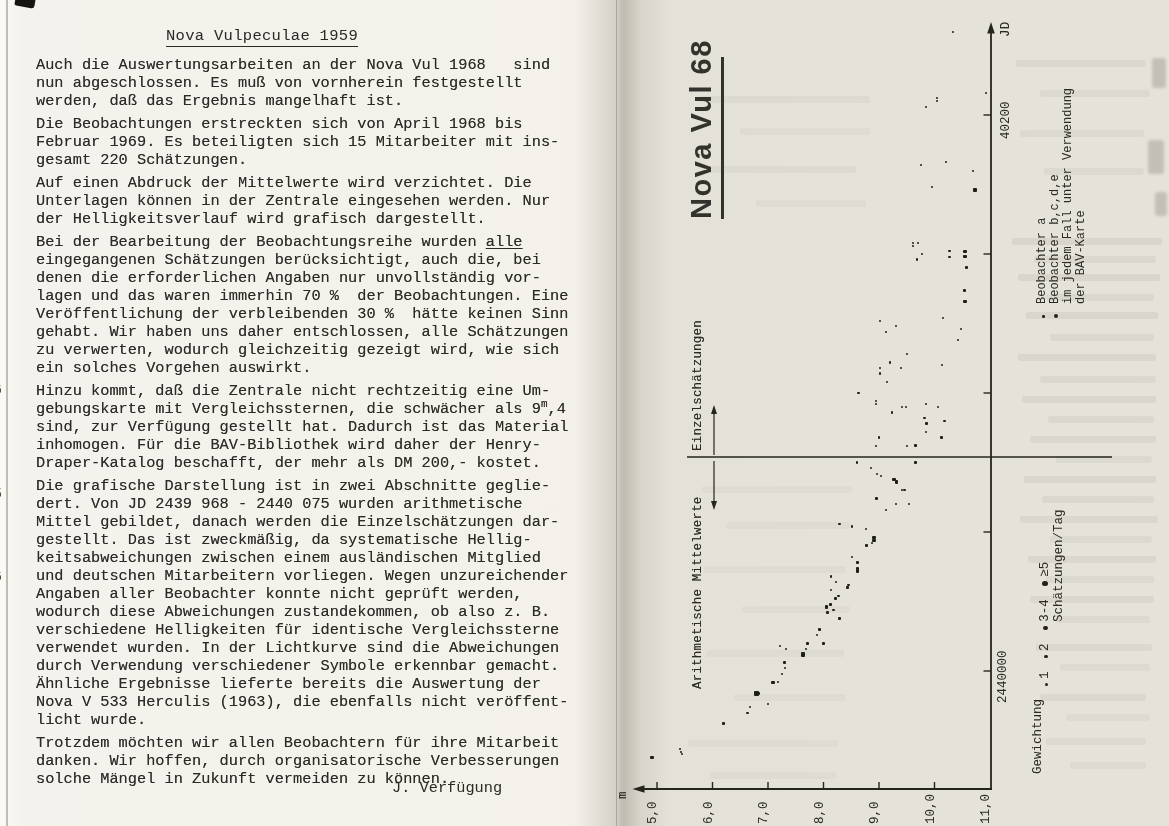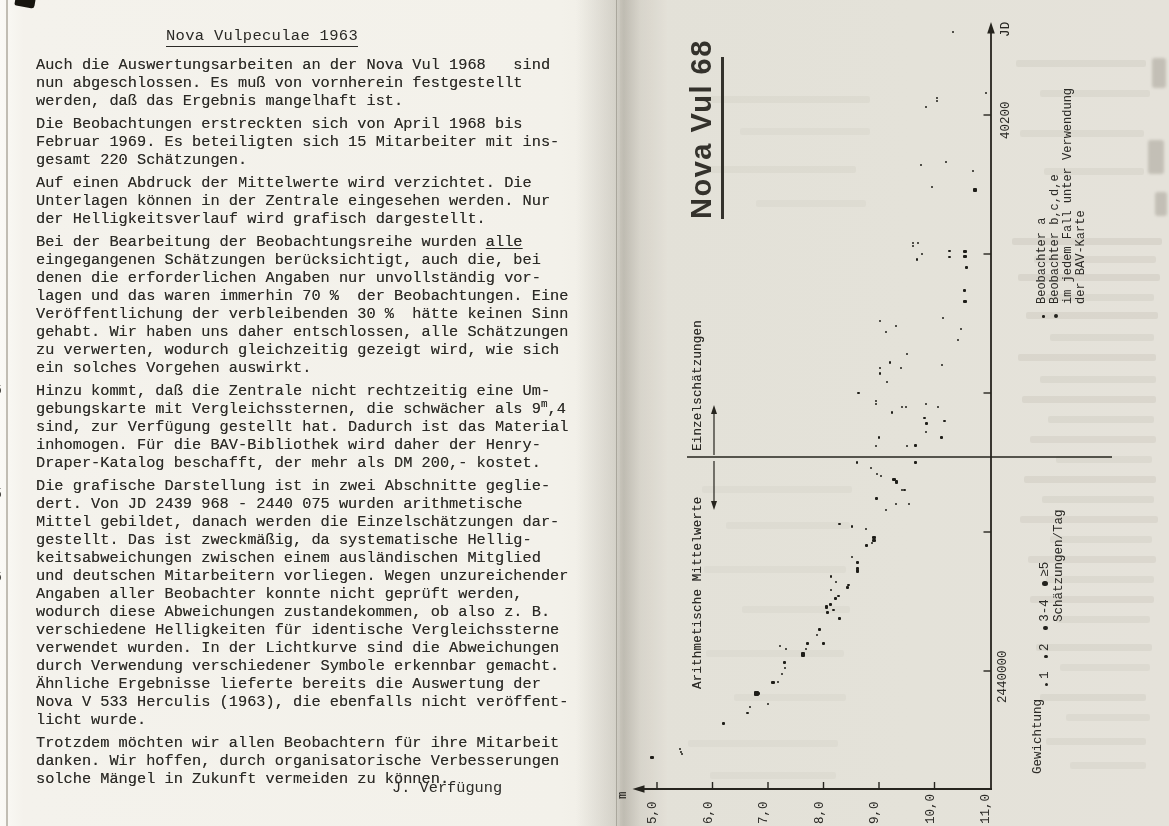--- a/index.html
+++ b/index.html
@@ -94,21 +94,21 @@
     <div class="smudge" style="left: 1152px; top: 58px; width: 14px; height: 30px; opacity: 0.28;"></div>
     <div class="smudge" style="left: 1148px; top: 140px; width: 16px; height: 34px; opacity: 0.28;"></div>
     <div class="smudge" style="left: 1155px; top: 192px; width: 12px; height: 24px; opacity: 0.28;"></div>
   </div>
 <div id="edge-marks">
     <div class="edge-digit" style="top: 382px;">6</div>
     <div class="edge-digit" style="top: 486px;">5</div>
     <div class="edge-digit" style="top: 569px;">6</div>
   </div>
 
-<div id="doc-title">Nova Vulpeculae 1963</div>
+<div id="doc-title">Nova Vulpeculae 1959</div>
 <div id="textcol"><div class="para"><div>Auch die Auswertungsarbeiten an der Nova Vul 1968   sind</div><div>nun abgeschlossen. Es muß von vornherein festgestellt</div><div>werden, daß das Ergebnis mangelhaft ist.</div></div><div class="para"><div>Die Beobachtungen erstreckten sich von April 1968 bis</div><div>Februar 1969. Es beteiligten sich 15 Mitarbeiter mit ins-</div><div>gesamt 220 Schätzungen.</div></div><div class="para"><div>Auf einen Abdruck der Mittelwerte wird verzichtet. Die</div><div>Unterlagen können in der Zentrale eingesehen werden. Nur</div><div>der Helligkeitsverlauf wird grafisch dargestellt.</div></div><div class="para"><div>Bei der Bearbeitung der Beobachtungsreihe wurden <u>alle</u></div><div>eingegangenen Schätzungen berücksichtigt, auch die, bei</div><div>denen die erforderlichen Angaben nur unvollständig vor-</div><div>lagen und das waren immerhin 70 %  der Beobachtungen. Eine</div><div>Veröffentlichung der verbleibenden 30 %  hätte keinen Sinn</div><div>gehabt. Wir haben uns daher entschlossen, alle Schätzungen</div><div>zu verwerten, wodurch gleichzeitig gezeigt wird, wie sich</div><div>ein solches Vorgehen auswirkt.</div></div><div class="para"><div>Hinzu kommt, daß die Zentrale nicht rechtzeitig eine Um-</div><div>gebungskarte mit Vergleichssternen, die schwächer als 9<sup>m</sup>,4</div><div>sind, zur Verfügung gestellt hat. Dadurch ist das Material</div><div>inhomogen. Für die BAV-Bibliothek wird daher der Henry-</div><div>Draper-Katalog beschafft, der mehr als DM 200,- kostet.</div></div><div class="para"><div>Die grafische Darstellung ist in zwei Abschnitte geglie-</div><div>dert. Von JD 2439 968 - 2440 075 wurden arithmetische</div><div>Mittel gebildet, danach werden die Einzelschätzungen dar-</div><div>gestellt. Das ist zweckmäßig, da systematische Hellig-</div><div>keitsabweichungen zwischen einem ausländischen Mitglied</div><div>und deutschen Mitarbeitern vorliegen. Wegen unzureichender</div><div>Angaben aller Beobachter konnte nicht geprüft werden,</div><div>wodurch diese Abweichungen zustandekommen, ob also z. B.</div><div>verschiedene Helligkeiten für identische Vergleichssterne</div><div>verwendet wurden. In der Lichtkurve sind die Abweichungen</div><div>durch Verwendung verschiedener Symbole erkennbar gemacht.</div><div>Ähnliche Ergebnisse lieferte bereits die Auswertung der</div><div>Nova V 533 Herculis (1963), die ebenfalls nicht veröffent-</div><div>licht wurde.</div></div><div class="para"><div>Trotzdem möchten wir allen Beobachtern für ihre Mitarbeit</div><div>danken. Wir hoffen, durch organisatorische Verbesserungen</div><div>solche Mängel in Zukunft vermeiden zu können.</div></div></div>
 <div id="signature">J. Verfügung</div>
 
 <div id="chart">
   <svg width="1169" height="826" viewBox="0 0 1169 826" style="position:absolute;left:0;top:0">
     <g stroke="#26241e" fill="none">
       <line x1="991" y1="30" x2="991" y2="789" stroke-width="1.8"></line>
       <line x1="640" y1="789" x2="992" y2="789" stroke-width="1.8"></line>
       <line x1="687" y1="457" x2="1112" y2="457" stroke-width="1.4"></line>
       <line x1="714" y1="455" x2="714" y2="412" stroke-width="1.2"></line>

